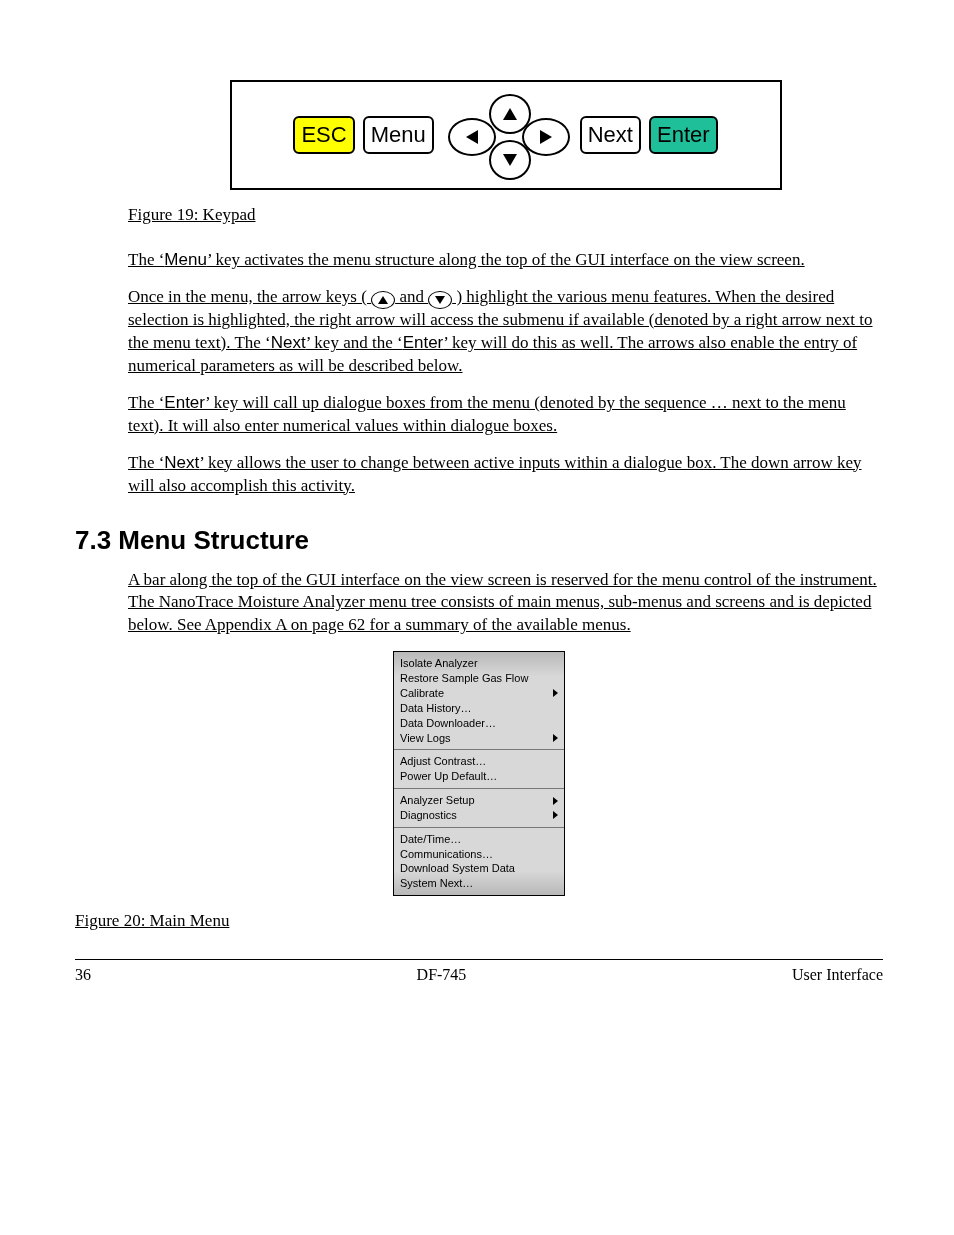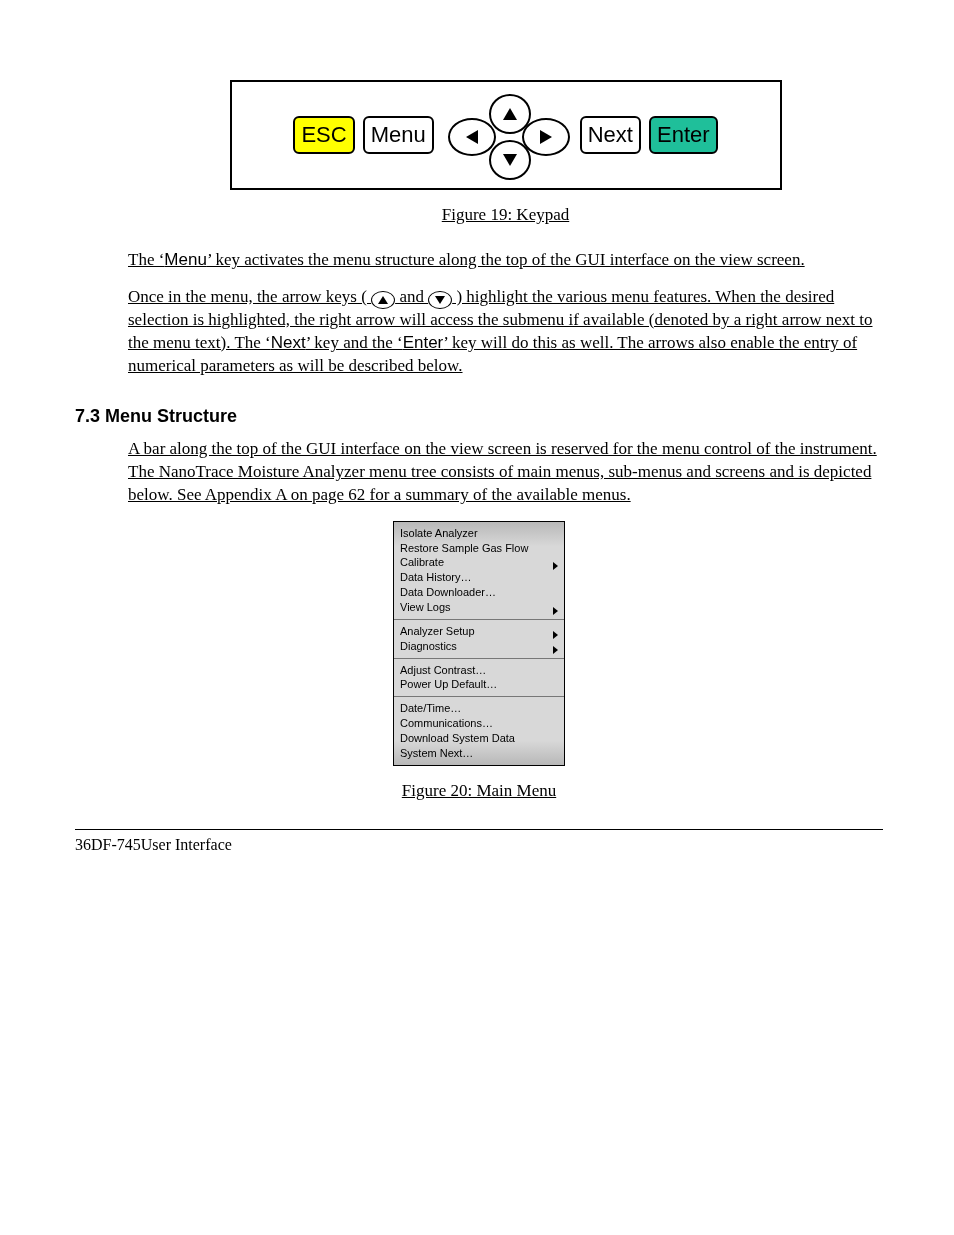--- a/index.html
+++ b/index.html
@@ -66,21 +66,20 @@
   .oval.up    { left: 47px; top: -6px;  width: 38px; height: 36px; }
   .oval.down  { left: 47px; top: 40px;  width: 38px; height: 36px; }
   .oval.left  { left: 6px;  top: 18px;  width: 44px; height: 34px; }
   .oval.right { left: 80px; top: 18px;  width: 44px; height: 34px; }
   .tri { width: 0; height: 0; }
   .tri.up    { border-left: 7px solid transparent; border-right: 7px solid transparent; border-bottom: 12px solid #000; }
   .tri.down  { border-left: 7px solid transparent; border-right: 7px solid transparent; border-top: 12px solid #000; }
   .tri.left  { border-top: 7px solid transparent; border-bottom: 7px solid transparent; border-right: 12px solid #000; }
   .tri.right { border-top: 7px solid transparent; border-bottom: 7px solid transparent; border-left: 12px solid #000; }
   .fig-caption {
-    text-align: center;
     text-decoration: underline;
     margin: 14px 0 22px 0;
   }
   p.body {
     margin: 0 0 14px 0;
     text-decoration: underline;
   }
   .keyname { font-family: Arial, Helvetica, sans-serif; }
   .inline-oval {
     display: inline-flex;
@@ -91,55 +90,56 @@
     width: 22px;
     height: 16px;
     vertical-align: -2px;
     background: #fff;
   }
   .inline-tri-up   { width:0;height:0;border-left:5px solid transparent;border-right:5px solid transparent;border-bottom:8px solid #000; }
   .inline-tri-down { width:0;height:0;border-left:5px solid transparent;border-right:5px solid transparent;border-top:8px solid #000; }
   h2.section {
     font-family: Arial, Helvetica, sans-serif;
     font-weight: bold;
-    font-size: 18px;
+    font-size: 26px;
     margin: 26px 0 10px 0;
   }
   .menu-box {
     width: 170px;
     margin: 4px auto 10px auto;
     border: 1px solid #000;
     background: linear-gradient(#b8b8b8, #d8d8d8 10%, #d8d8d8 90%, #b8b8b8);
     font-family: Arial, Helvetica, sans-serif;
     font-size: 11px;
     line-height: 1.35;
     color: #000;
   }
   .menu-group { padding: 4px 6px; }
   .menu-sep { border-top: 1px solid #777; }
   .menu-item {
     display: flex;
     justify-content: space-between;
-    align-items: flex-end;
+    align-items: center;
     white-space: nowrap;
   }
   .menu-arrow {
     width: 0; height: 0;
     border-top: 4px solid transparent;
     border-bottom: 4px solid transparent;
     border-left: 5px solid #000;
     margin-left: 6px;
   }
   .footer-rule {
     border: none;
     border-top: 1.5px solid #000;
     margin: 26px 0 4px 0;
   }
   .footer {
     display: flex;
+    justify-content: space-between;
     font-size: 16px;
   }
 </style>
 </head>
 <body>
 
 <div class="page">
 
   <div class="body-indent">
     <div class="keypad-outer">
@@ -171,21 +171,27 @@
     </p>
 
     <p class="body">
       <span>Once in the menu, the arrow keys ( </span><span class="inline-oval">
           <span class="inline-tri-up"></span>
         </span><span> and </span><span class="inline-oval">
           <span class="inline-tri-down"></span>
         </span><span> ) highlight the various menu features.  When the desired selection is highlighted, the right arrow will access the submenu if available (denoted by a right arrow next to the menu text).  The ‘</span><span class="keyname">Next</span><span>’ key and the ‘</span><span class="keyname">Enter</span><span>’ key will do this as well.  The arrows also enable the entry of numerical parameters as will be described below.</span>
     </p>
 
-
+    <p class="body">
+      <span>The ‘</span><span class="keyname">Enter</span><span>’ key will call up dialogue boxes from the menu (denoted by the sequence … next to the menu text).  It will also enter numerical values within dialogue boxes.</span>
+    </p>
+
+    <p class="body">
+      <span>The ‘</span><span class="keyname">Next</span><span>’ key allows the user to change between active inputs within a dialogue box.  The down arrow key will also accomplish this activity.</span>
+    </p>
 
   </div>
 
   <h2 class="section">7.3 Menu Structure</h2>
   <div class="body-indent">
     <p class="body">A bar along the top of the GUI interface on the view screen is reserved for the menu control of the instrument. The NanoTrace Moisture Analyzer menu tree consists of main menus, sub-menus and screens and is depicted below. See Appendix A on page 62 for a summary of the available menus.</p>
   </div>
 
 
   <div class="menu-box">
@@ -206,34 +212,34 @@
       <div class="menu-item">
           <span>Data Downloader…</span>
         </div>
       <div class="menu-item">
           <span>View Logs</span>
           <span class="menu-arrow"></span>
         </div>
     </div>
     <div class="menu-group menu-sep">
       <div class="menu-item">
+          <span>Adjust Contrast…</span>
+        </div>
+      <div class="menu-item">
+          <span>Power Up Default…</span>
+        </div>
+    </div>
+    <div class="menu-group menu-sep">
+      <div class="menu-item">
           <span>Analyzer Setup</span>
           <span class="menu-arrow"></span>
         </div>
       <div class="menu-item">
           <span>Diagnostics</span>
           <span class="menu-arrow"></span>
-        </div>
-    </div>
-    <div class="menu-group menu-sep">
-      <div class="menu-item">
-          <span>Adjust Contrast…</span>
-        </div>
-      <div class="menu-item">
-          <span>Power Up Default…</span>
         </div>
     </div>
     <div class="menu-group menu-sep">
       <div class="menu-item">
           <span>Date/Time…</span>
         </div>
       <div class="menu-item">
           <span>Communications…</span>
         </div>
       <div class="menu-item">

